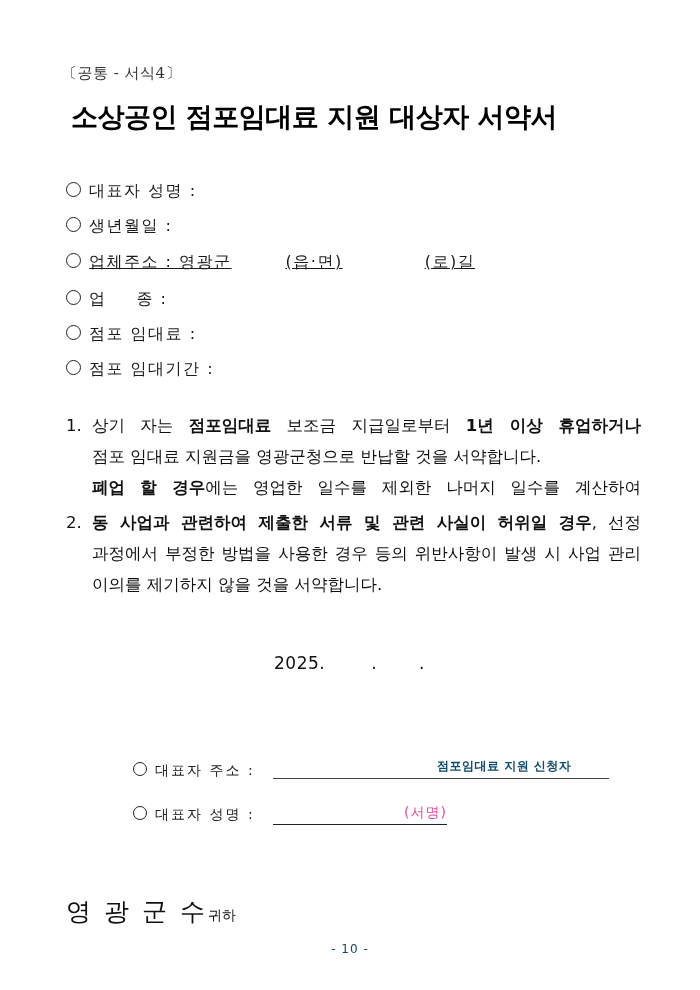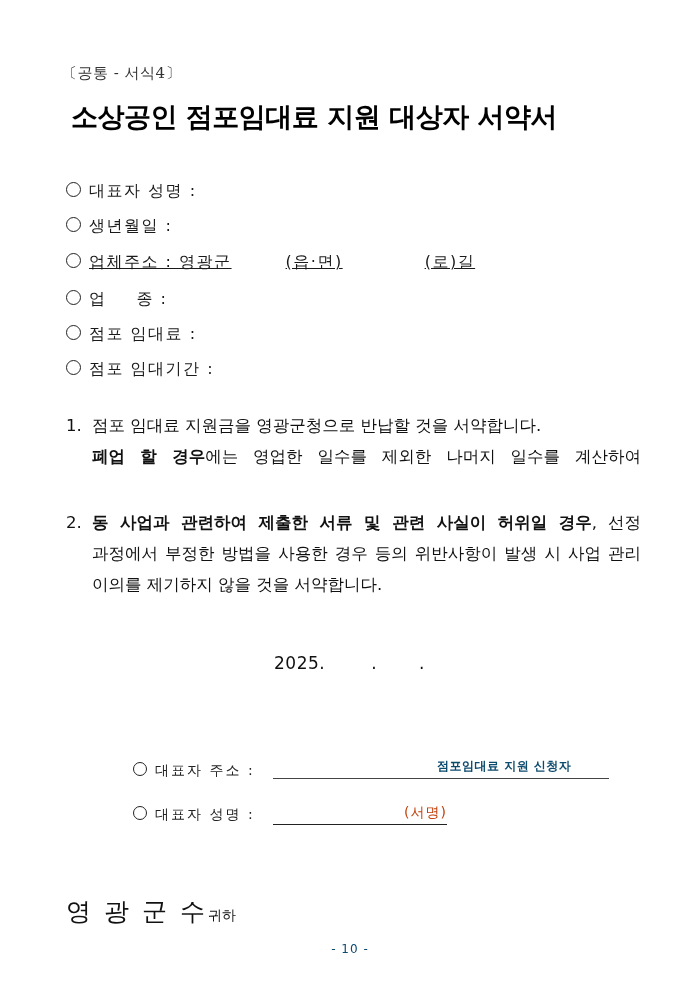--- a/index.html
+++ b/index.html
@@ -116,21 +116,21 @@
     }
     .line-name {
       left: 273px; top: 824px;
       width: 174px; height: 0;
       border-top: 1.3px solid #222;
     }
     .seal {
       left: 404px; top: 804px;
       font-size: 14px;
       letter-spacing: 1px;
-      color: #c2410c;
+      color: #ec4899;
     }
 
     .recipient {
       left: 66px; top: 895px;
       font-size: 25px;
       letter-spacing: 13px;
       color: #111;
     }
     .recipient .honor {
       font-size: 14px;
@@ -167,20 +167,21 @@
 <div class="abs field" style="top:324px;">
   <span class="circle"></span><span>점포 임대료 :</span>
 </div>
 <div class="abs field" style="top:359px;">
   <span class="circle"></span><span>점포 임대기간 :</span>
 </div>
 
 <div class="abs clause" style="top:410px;">
   <span class="num">1.</span>
   <div class="body">
+    <span class="line"><span>상기 자는 </span><b>점포임대료</b><span> 보조금 지급일로부터 </span><b>1년 이상 휴업하거나</b></span>
     <span class="line last"><span>점포 임대료 지원금을 영광군청으로 반납할 것을 서약합니다.</span></span>
     <span class="line"><b>폐업 할 경우</b><span>에는 영업한 일수를 제외한 나머지 일수를 계산하여</span></span>
   </div>
 </div>
 
 <div class="abs clause" style="top:507px;">
   <span class="num">2.</span>
   <div class="body">
     <span class="line"><b>동 사업과 관련하여 제출한 서류 및 관련 사실이 허위일 경우</b><span>, 선정</span></span>
     <span class="line"><span>과정에서 부정한 방법을 사용한 경우 등의 위반사항이 발생 시 사업 관리</span></span>

